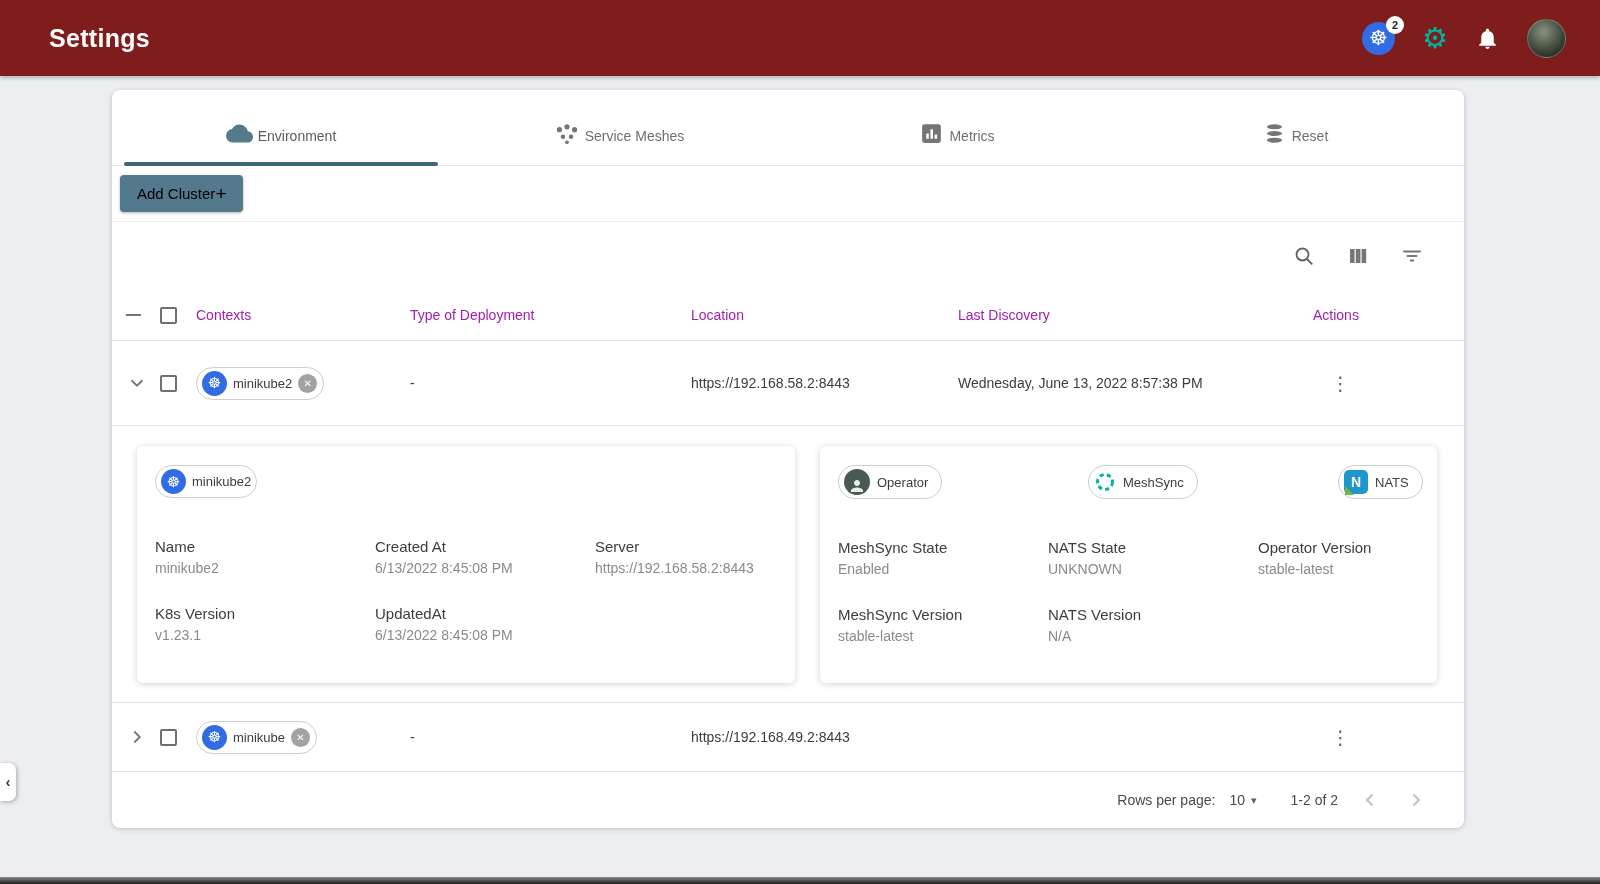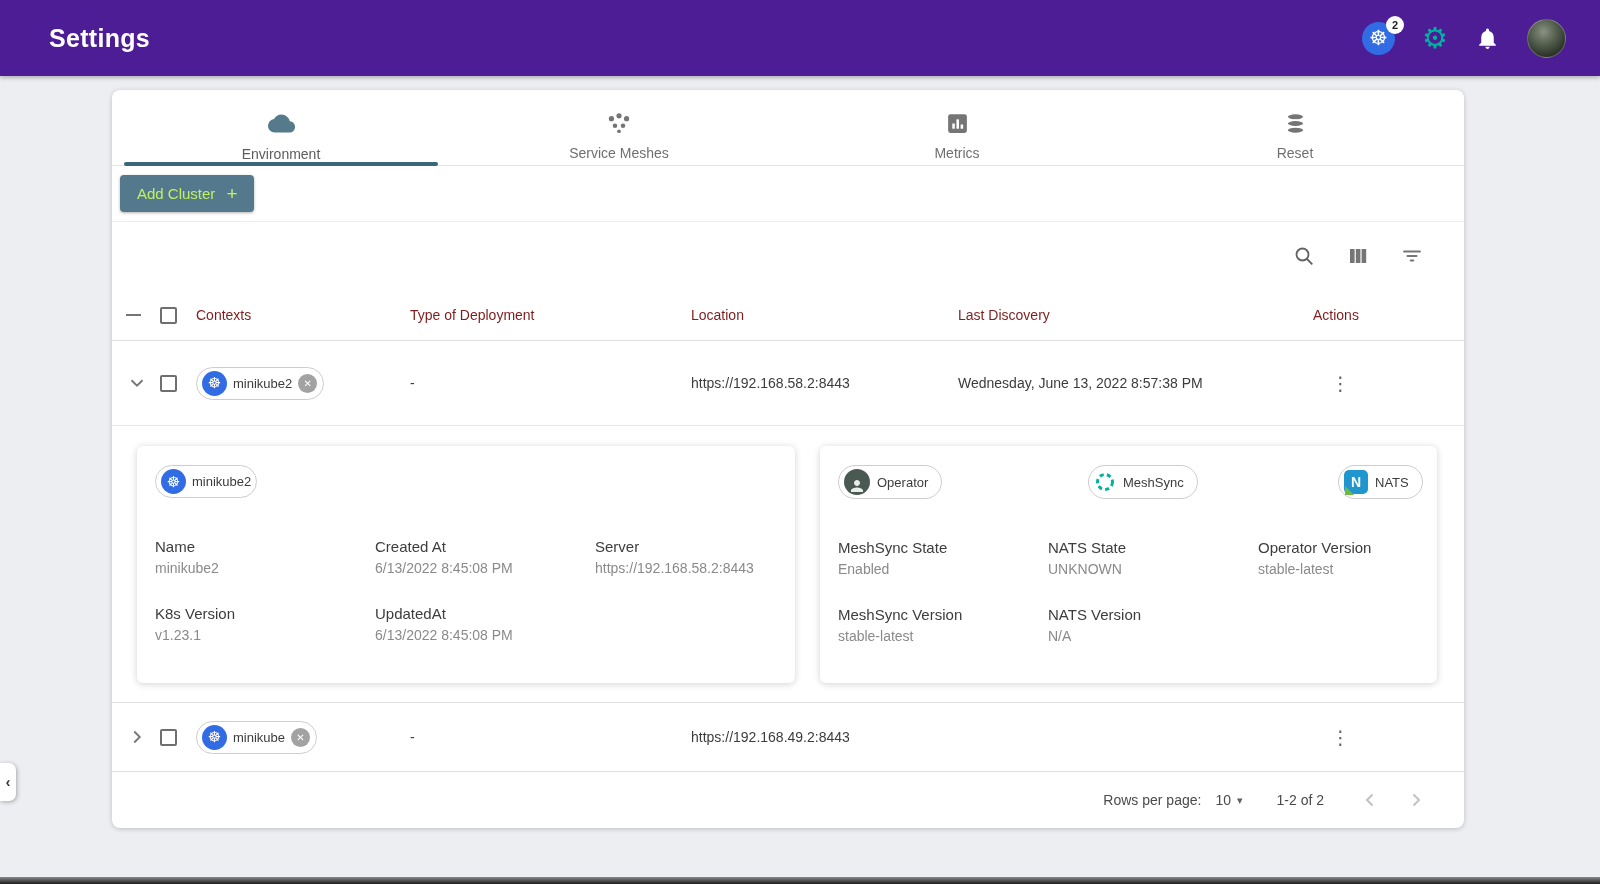--- a/index.html
+++ b/index.html
@@ -1,21 +1,21 @@
 <!DOCTYPE html>
 <html><head>
 <meta charset="utf-8">
 <style>
   * { margin:0; padding:0; box-sizing:border-box; }
   html,body { background:#e9ebee; }
   body { font-family:"Liberation Sans","DejaVu Sans",sans-serif; }
   .page { position:relative; width:1600px; height:884px; background:#eceef2; overflow:hidden; }
 
   
-  .appbar { position:absolute; top:0; left:0; right:0; height:76px; background:#4c1d95;
+  .appbar { position:absolute; top:0; left:0; right:0; height:76px; background:#7f1d1d;
             display:flex; align-items:center; padding:0 34px 0 49px;
             box-shadow:0 2px 4px rgba(0,0,0,.25); }
   .appbar-title { color:#fff; font-size:25px; font-weight:700; letter-spacing:.3px; }
   .appbar-right { margin-left:auto; display:flex; align-items:center; gap:27px; }
   .k8s-header-icon { position:relative; width:33px; height:33px; border-radius:50%;
                      background:#326ce5; display:flex; align-items:center; justify-content:center;
                      color:#fff; font-size:21px; cursor:pointer; }
   .k8s-badge { position:absolute; top:-6px; right:-9px; width:18px; height:18px; border-radius:50%;
                background:#fff; color:#222; font-size:11px; font-weight:700;
                display:flex; align-items:center; justify-content:center; }
@@ -25,45 +25,45 @@
             background:radial-gradient(circle at 42% 32%, #8a9283 0%, #55604f 38%, #2e352b 72%, #171c15 100%);
             border:1px solid rgba(255,255,255,.25); }
 
   
   .card { position:absolute; left:112px; top:90px; width:1352px; height:738px;
           background:#fff; border-radius:8px; box-shadow:0 1px 5px rgba(0,0,0,.2);
           display:flex; flex-direction:column; overflow:hidden; }
 
   
   .tabs { height:76px; display:flex; border-bottom:1px solid #e4e4e4; }
-  .tab { flex:1; position:relative; display:flex; flex-direction:column; align-items:center;
+  .tab { flex:1; position:relative; display:flex; align-items:center;
          justify-content:center; gap:5px; cursor:pointer;margin-top:16px; }
   .tab-label { font-size:14px; color:#6f6f6f; }
   .tab.active .tab-label { color:#5c5c5c; }
   .tab-indicator { position:absolute; left:12px; right:12px; bottom:-1px; height:4px;
                    background:#396679; border-radius:3px; }
 
   
   .add-row { height:56px; display:flex; align-items:center; padding-left:8px;
              border-bottom:1px solid #ededed; }
-  .add-cluster-btn { display:inline-flex; align-items:center; gap:11px; height:37px; padding:0 17px;
-                     background:#54788c; color:#bef264; font-size:15px; border:none; border-radius:4px;
+  .add-cluster-btn { display:inline-flex; align-items:center; height:37px; padding:0 17px;
+                     background:#54788c; color:#000000; font-size:15px; border:none; border-radius:4px;
                      cursor:pointer; box-shadow:0 1px 3px rgba(0,0,0,.3); }
   .add-plus { font-size:19px; font-weight:400; }
 
   
   .tools-row { height:68px; display:flex; align-items:center; justify-content:flex-end;
                gap:30px; padding-right:40px; }
   .tool-btn { cursor:pointer; display:flex; }
 
   
   .grid-row { display:grid; grid-template-columns:34px 36px 214px 281px 267px 355px 1fr;
               align-items:center; padding-left:14px; }
   .thead { height:51px; border-bottom:1px solid #e0e0e0; }
-  .th { font-size:14px; color:#7f1d1d; }
+  .th { font-size:14px; color:#a21caf; }
   .minus-icon { width:15px; height:2px; background:#757575; cursor:pointer; }
   .checkbox { width:17px; height:17px; border:2px solid #6f6f6f; border-radius:2px;
               background:#fff; cursor:pointer; }
   .trow1 { height:85px; border-bottom:1px solid #e8e8e8; }
   .trow2 { height:69px; border-top:1px solid #e0e0e0; }
   .cell-text { font-size:14px; color:#3c3c3c; }
   .expander { cursor:pointer; display:flex; }
 
   
   .chip { display:inline-flex; align-items:center; gap:6px; height:33px; padding:0 5px;
@@ -99,21 +99,21 @@
                justify-content:center; }
   .nats-tail { position:absolute; left:1px; bottom:-1px; width:0; height:0;
                border-left:9px solid #72b944; border-top:9px solid transparent; }
 
   
   .tfoot { height:57px; border-top:1px solid #e0e0e0; display:flex; align-items:center;
            justify-content:flex-end; padding-right:36px; font-size:14px; color:#4a4a4a; }
   .rpp-label { margin-right:14px;margin-left:48px; }
   .rpp-select { display:flex; align-items:center; gap:6px; cursor:pointer; margin-right:34px; }
   .rpp-caret { font-size:11px; color:#616161; }
-  .range-label { margin-right:34px; }
+  .range-label { margin-right:20px; }
   .page-nav { display:flex; gap:22px; }
   .page-nav-btn { cursor:default; display:flex; }
 
   
   .collapse-handle { position:absolute; left:0; top:763px; width:16px; height:38px; background:#fff;
                      border-radius:0 7px 7px 0; box-shadow:1px 1px 4px rgba(0,0,0,.3);
                      display:flex; align-items:center; justify-content:center; cursor:pointer;
                      color:#333; font-size:14px; font-weight:700; }
 
   .bottom-strip { position:absolute; left:0; right:0; bottom:0; height:7px;

